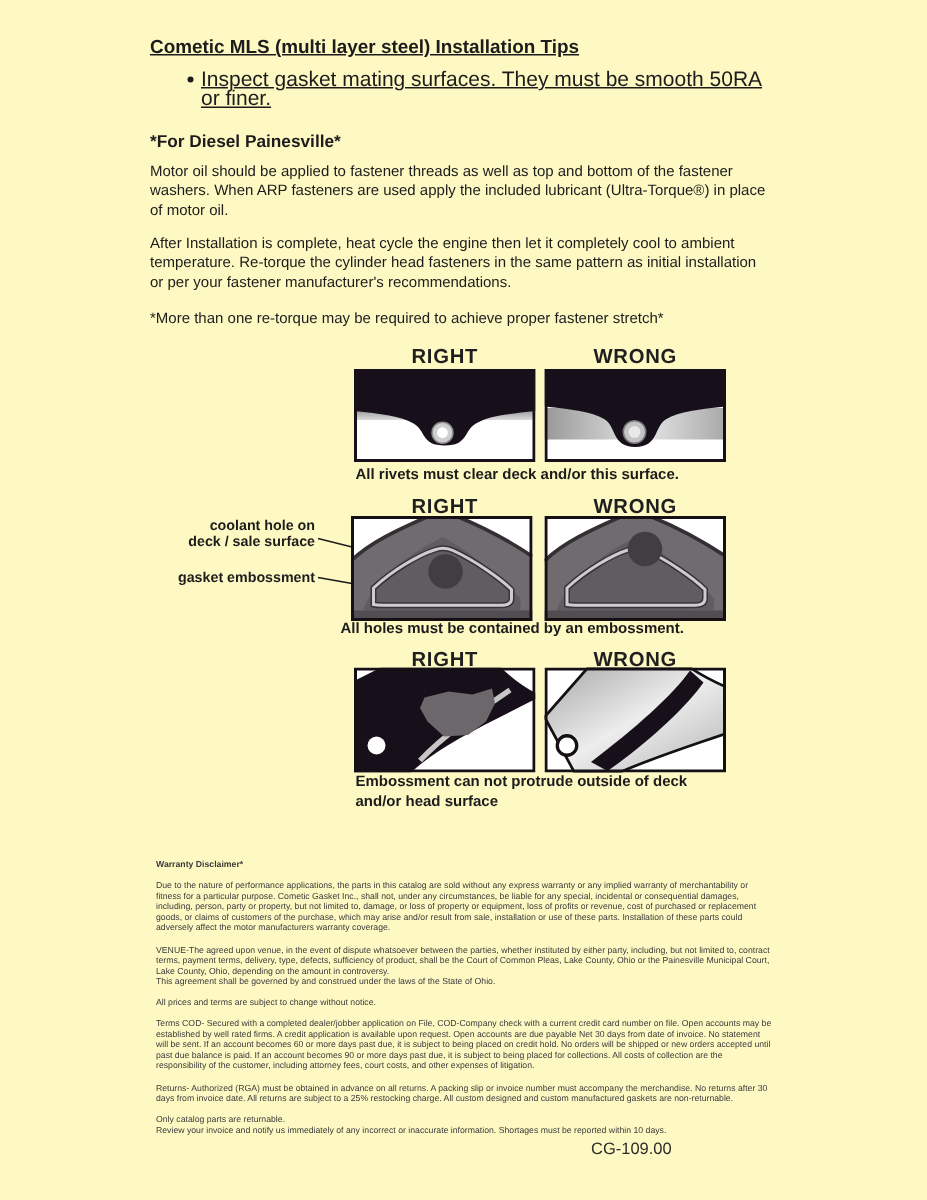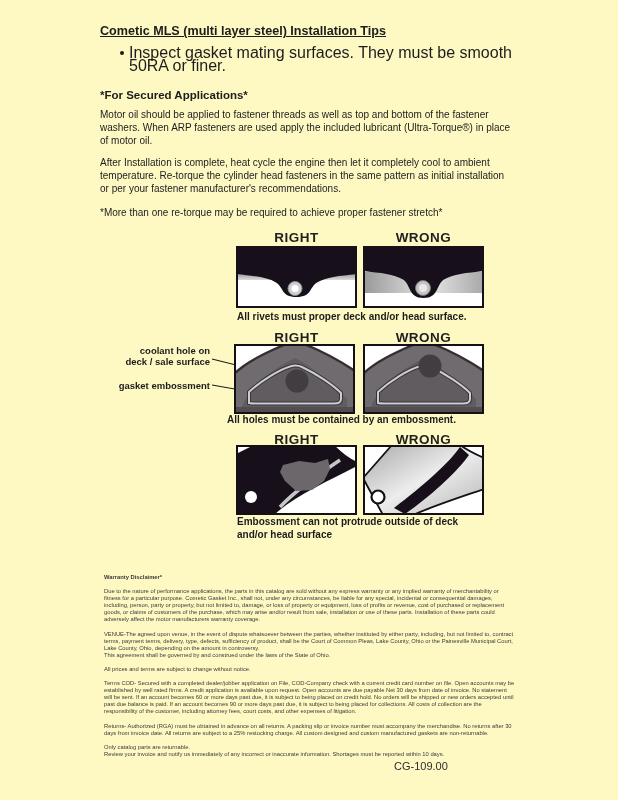--- a/index.html
+++ b/index.html
@@ -4,21 +4,21 @@
 <style>
   html,body{margin:0;padding:0;background:#ffffff;}
   .page{position:relative;width:618px;height:800px;background:#fef9c3;overflow:hidden;
         font-family:"Liberation Sans",sans-serif;color:#1c1c1c;}
   
   .content{position:absolute;left:100px;top:24px;width:420px;}
   .title{font-size:12.6px;font-weight:700;text-decoration:underline;margin:0 0 8px 0;}
   .blist{margin:0;padding:0;list-style:none;font-size:10px;line-height:13px;}
   .blist li{position:relative;padding-left:11px;}
   .odot{position:absolute;left:0;top:3.5px;width:4px;height:4px;border:1px solid #1c1c1c;border-radius:50%;}
-  .sublist{margin:3px;padding:0 0 0 17px;list-style:none;font-size:16px;line-height:13px;}
+  .sublist{margin:8px;padding:0 0 0 17px;list-style:none;font-size:14px;line-height:13px;text-decoration:underline;}
   .sublist li{position:relative;padding-left:9px;}
   .fdot{position:absolute;left:0;top:4.5px;width:4px;height:4px;background:#1c1c1c;border-radius:50%;}
   .h2{font-size:11.5px;font-weight:700;margin:17px 0 7px 0;}
   .para{font-size:10px;line-height:13px;margin:0 0 9px 0;width:412px;}
   .note{font-size:10px;line-height:13px;margin-top:11px;}
   
   .dgroup{position:absolute;left:0;width:618px;font-weight:bold;}
   .dlabel{position:absolute;width:121px;text-align:center;font-size:13.5px;letter-spacing:.5px;color:#1f1f1f;}
   .panel{position:absolute;width:121px;}
   .caption{position:absolute;font-size:10px;line-height:12.5px;color:#1c1c1c;}
@@ -34,21 +34,21 @@
 </head>
 <body>
 
 <div class="page">
 
   <div class="content">
     <h1 class="title">Cometic MLS (multi layer steel) Installation Tips</h1>
     <ul class="sublist">
       <li><span class="fdot"></span><span>Inspect gasket mating surfaces.  They must be smooth 50RA or finer.</span></li>
     </ul>
-    <div class="h2">*For Secured Applications*</div>
+    <div class="h2">*For Diesel Painesville*</div>
     <p class="para">Motor oil should be applied to fastener threads as well as top and bottom of the fastener washers. When ARP fasteners are used apply the included lubricant (Ultra-Torque®) in place of motor oil.</p>
     <p class="para">After Installation is complete, heat cycle the engine then let it completely cool to ambient temperature. Re-torque the cylinder head fasteners in the same pattern as initial installation or per your fastener manufacturer's recommendations.</p>
     <div class="note">*More than one re-torque may be required to achieve proper fastener stretch*</div>
   </div>
 
   <div class="dgroup" style="top:230px;height:100px;">
     <div class="dlabel" style="left:236px;top:0;">RIGHT</div>
     <div class="dlabel" style="left:363px;top:0;">WRONG</div>
 
     <div class="panel" style="left:236px;top:16px;">
@@ -77,21 +77,21 @@
               <stop offset="1" stop-color="#a8a8a8"></stop>
           </linearGradient>
         </defs>
         <rect x="0" y="26" width="121" height="21" fill="url(#g-w1)"></rect>
         <path d="M0,0 H121 V25 C103,27 90,28 81,33.5 C73,38.5 76,52 60.5,52 C45,52 48,38.5 40,33.5 C31,28 18,27 0,25 Z" fill="#17101a"></path>
         <circle cx="60" cy="42" r="7.5" fill="#c4c4c4" stroke="#777777" stroke-width="1"></circle>
         <circle cx="60" cy="42" r="4" fill="#e9e9e9"></circle>
         <rect x="1" y="1" width="119" height="60" fill="none" stroke="#17101a" stroke-width="2"></rect>
       </svg>
     </div>
-    <div class="caption" style="left:237px;top:81px;">All rivets must proper deck and/or head surface.</div>
+    <div class="caption" style="left:237px;top:81px;">All rivets must clear deck and/or this surface.</div>
   </div>
 
   <div class="dgroup" style="top:330px;height:105px;">
     <div class="dlabel" style="left:236px;top:0;">RIGHT</div>
     <div class="dlabel" style="left:363px;top:0;">WRONG</div>
 
     <div class="annot" style="left:100px;top:15px;width:110px;">
       <div>coolant hole on</div>
       <div>deck / sale surface</div>
     </div>

